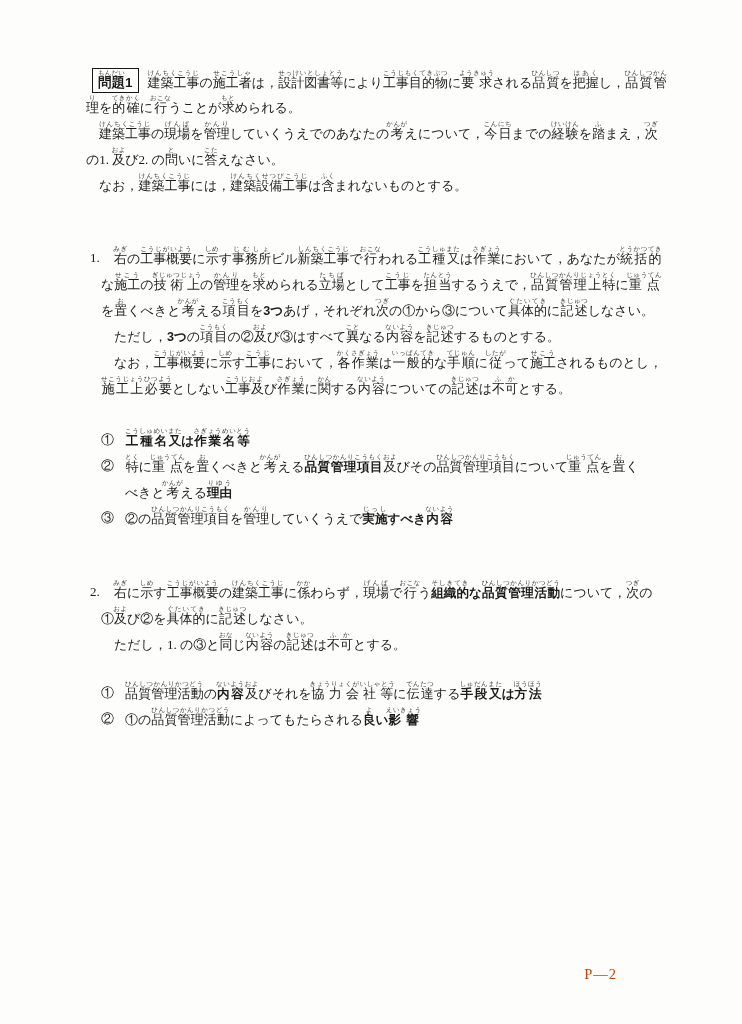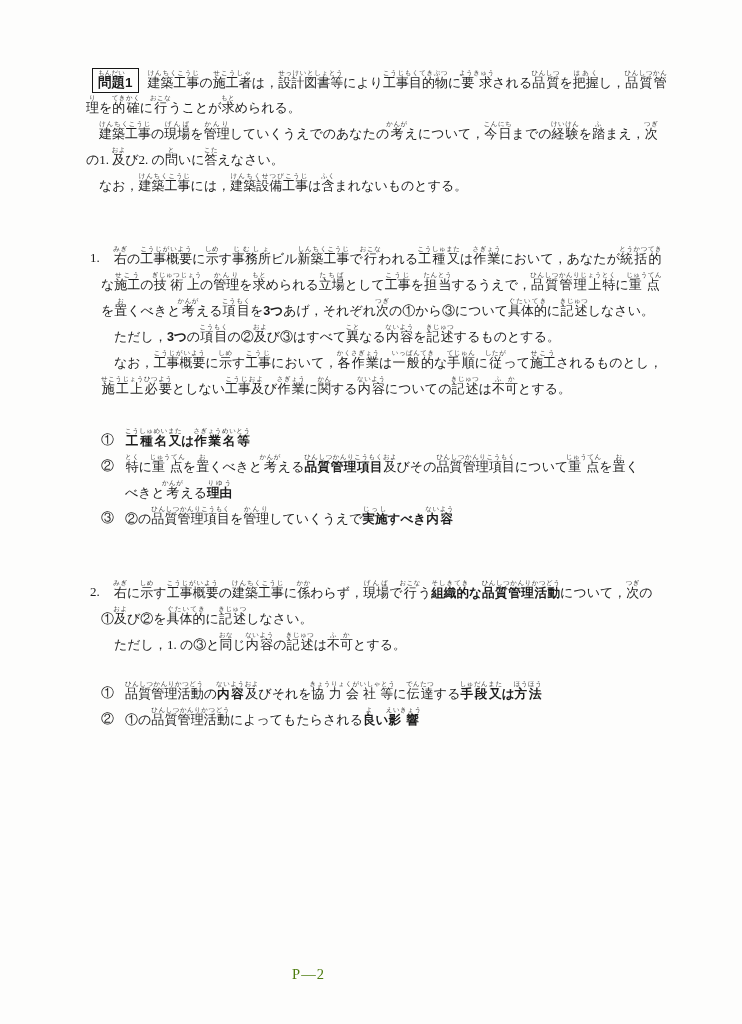--- a/index.html
+++ b/index.html
@@ -63,24 +63,24 @@
     width:24px;
     font-size:13px;
     line-height:26px;
     height:26px;
   }
   .li-text { flex:none; }
   .footer {
     position:absolute;
     left:0; top:966px;
     width:617px;
-    text-align:center;
+    text-align:right;
     font-size:14.5px;
     letter-spacing:1px;
-    color:#4d7c0f;
+    color:#c2410c;
   }
 </style>
 </head>
 <body>
 
 <div class="page">
 
   <div class="intro">
     <div class="line">
       <span class="qbox"><ruby>問題<rt>もんだい</rt></ruby>1</span><span><ruby>建築工事<rt>けんちくこうじ</rt></ruby>の<ruby>施工者<rt>せこうしゃ</rt></ruby>は，<ruby>設計図書等<rt>せっけいとしょとう</rt></ruby>により<ruby>工事目的物<rt>こうじもくてきぶつ</rt></ruby>に<ruby>要求<rt>ようきゅう</rt></ruby>される<ruby>品質<rt>ひんしつ</rt></ruby>を<ruby>把握<rt>はあく</rt></ruby>し，<ruby>品質管<rt>ひんしつかん</rt></ruby></span>

